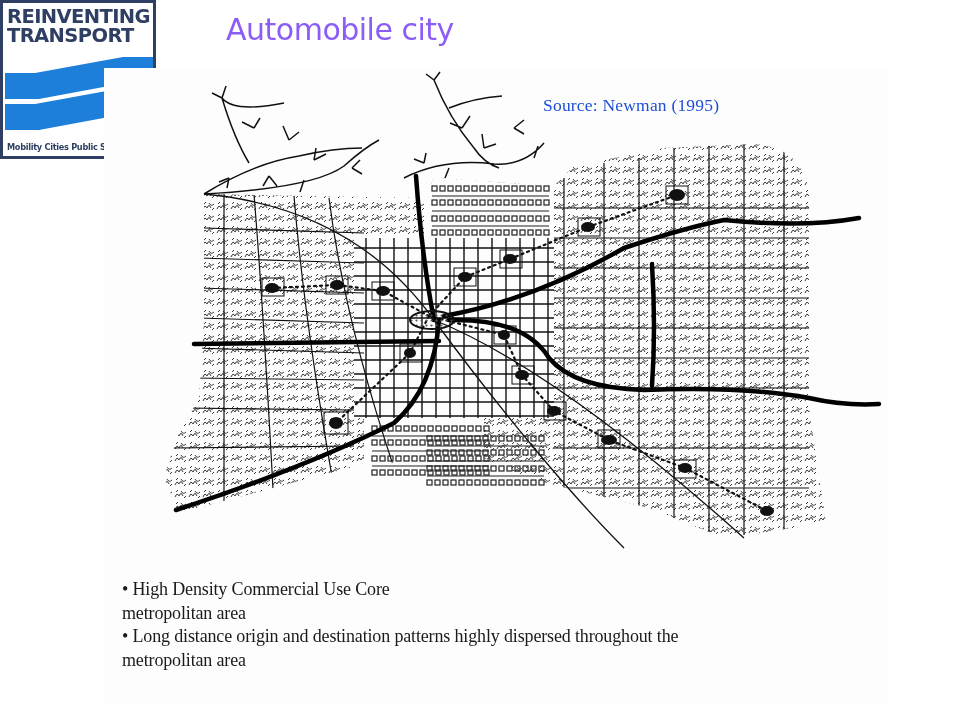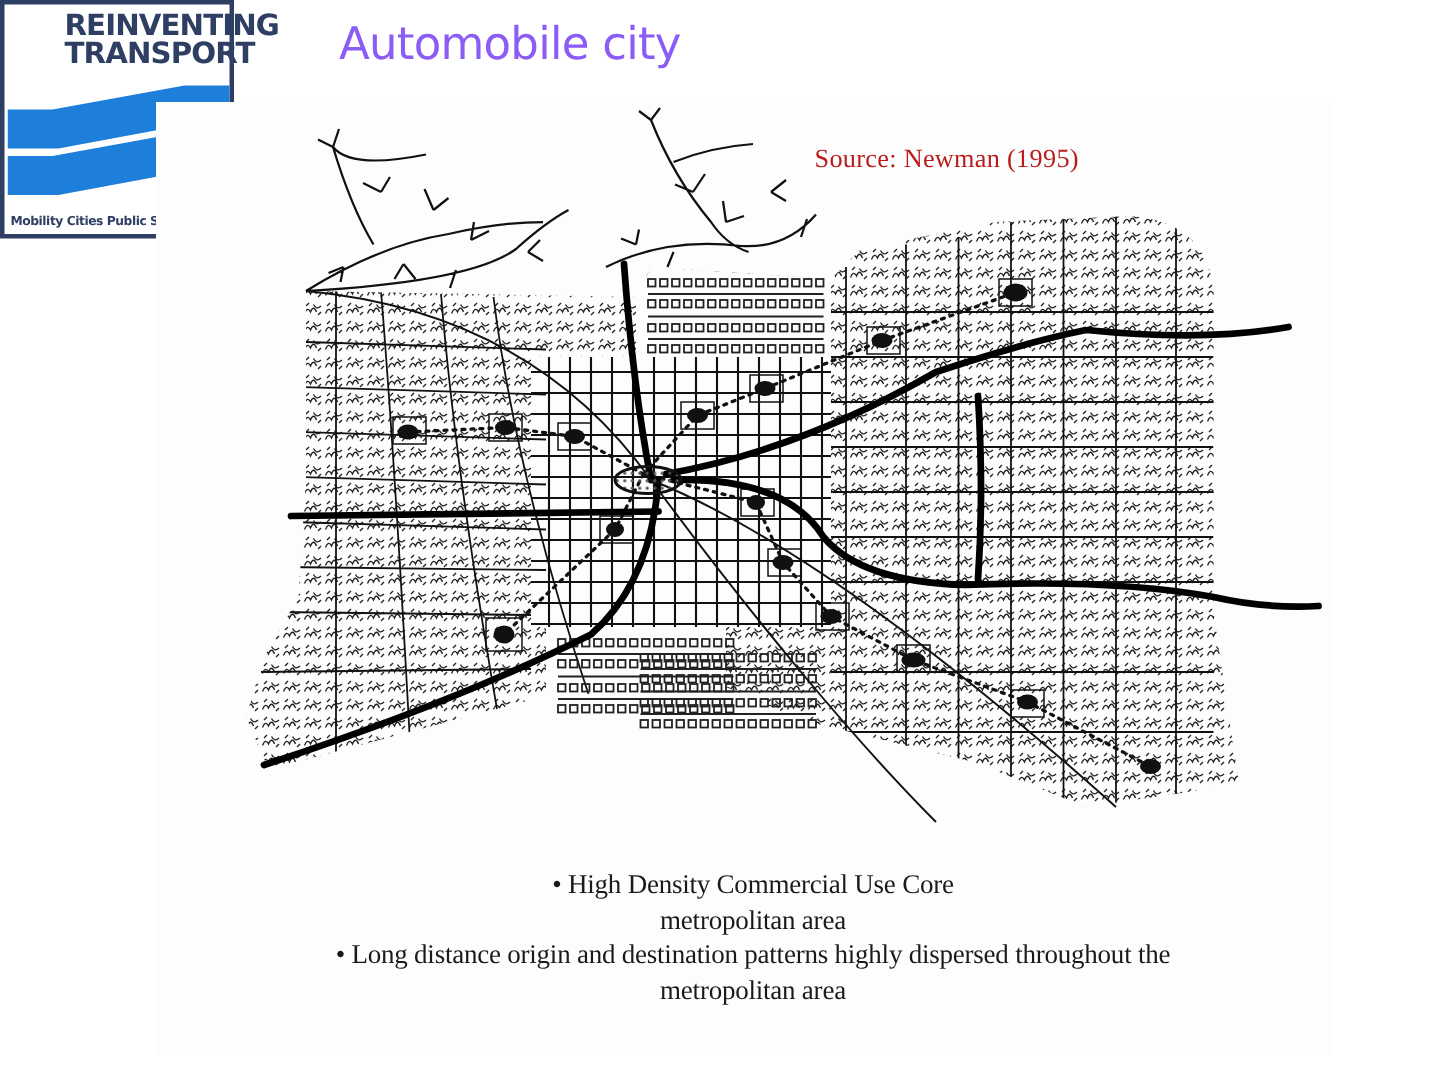--- a/index.html
+++ b/index.html
@@ -9,21 +9,21 @@
       font-family: "Liberation Sans", sans-serif;
     }
     
     .logo {
       position: absolute; left: 0; top: 0; width: 156px; height: 159px;
       background: #ffffff; border: 3px solid #2f3f63; box-sizing: border-box;
     }
     .logo-title {
       position: absolute; left: 4px; top: 4px; width: 148px;
       font-family: "DejaVu Sans", sans-serif; font-weight: bold;
-      color: #2f3f63; font-size: 19.5px; line-height: 19px; letter-spacing: -0.6px; margin-left: 36px;
+      color: #2f3f63; font-size: 19.5px; line-height: 19px; letter-spacing: -0.6px;
     }
     .logo-waves { position: absolute; left: 2px; top: 48px; }
     .logo-tagline {
       position: absolute; left: 4px; bottom: 4px; width: 148px;
       font-family: "DejaVu Sans", sans-serif; font-weight: bold;
       color: #2f3f63; font-size: 8.2px; letter-spacing: -0.3px; white-space: nowrap;
     }
     
     .slide-title {
       position: absolute; left: 226px; top: 12px;
@@ -31,29 +31,29 @@
       letter-spacing: -0.5px;
     }
     
     .figure {
       position: absolute; left: 104px; top: 68px; width: 783px; height: 636px;
       background: #fdfdfd;
     }
     .figure svg.map { position: absolute; left: 0; top: 0; }
     .source {
       position: absolute; left: 439px; top: 27px;
-      font-family: "Liberation Serif", serif; font-size: 17.5px; color: #b91c1c;
+      font-family: "Liberation Serif", serif; font-size: 17.5px; color: #1d4ed8;
       letter-spacing: 0.2px;
     }
     .caption {
       position: absolute; left: 18px; top: 510px; width: 760px;
       font-family: "Liberation Serif", serif; font-size: 18px; line-height: 23.5px;
       color: #1a1a1a; letter-spacing: -0.15px;
     }
-    .caption .bullet-line { white-space: nowrap; text-align: center; }
+    .caption .bullet-line { white-space: nowrap; }
   </style>
 </head>
 <body>
 
 <div class="logo">
   <div class="logo-title">
     <div>REINVENTING</div>
     <div>TRANSPORT</div>
   </div>
   <svg class="logo-waves" width="148" height="90" viewBox="0 0 148 90">

